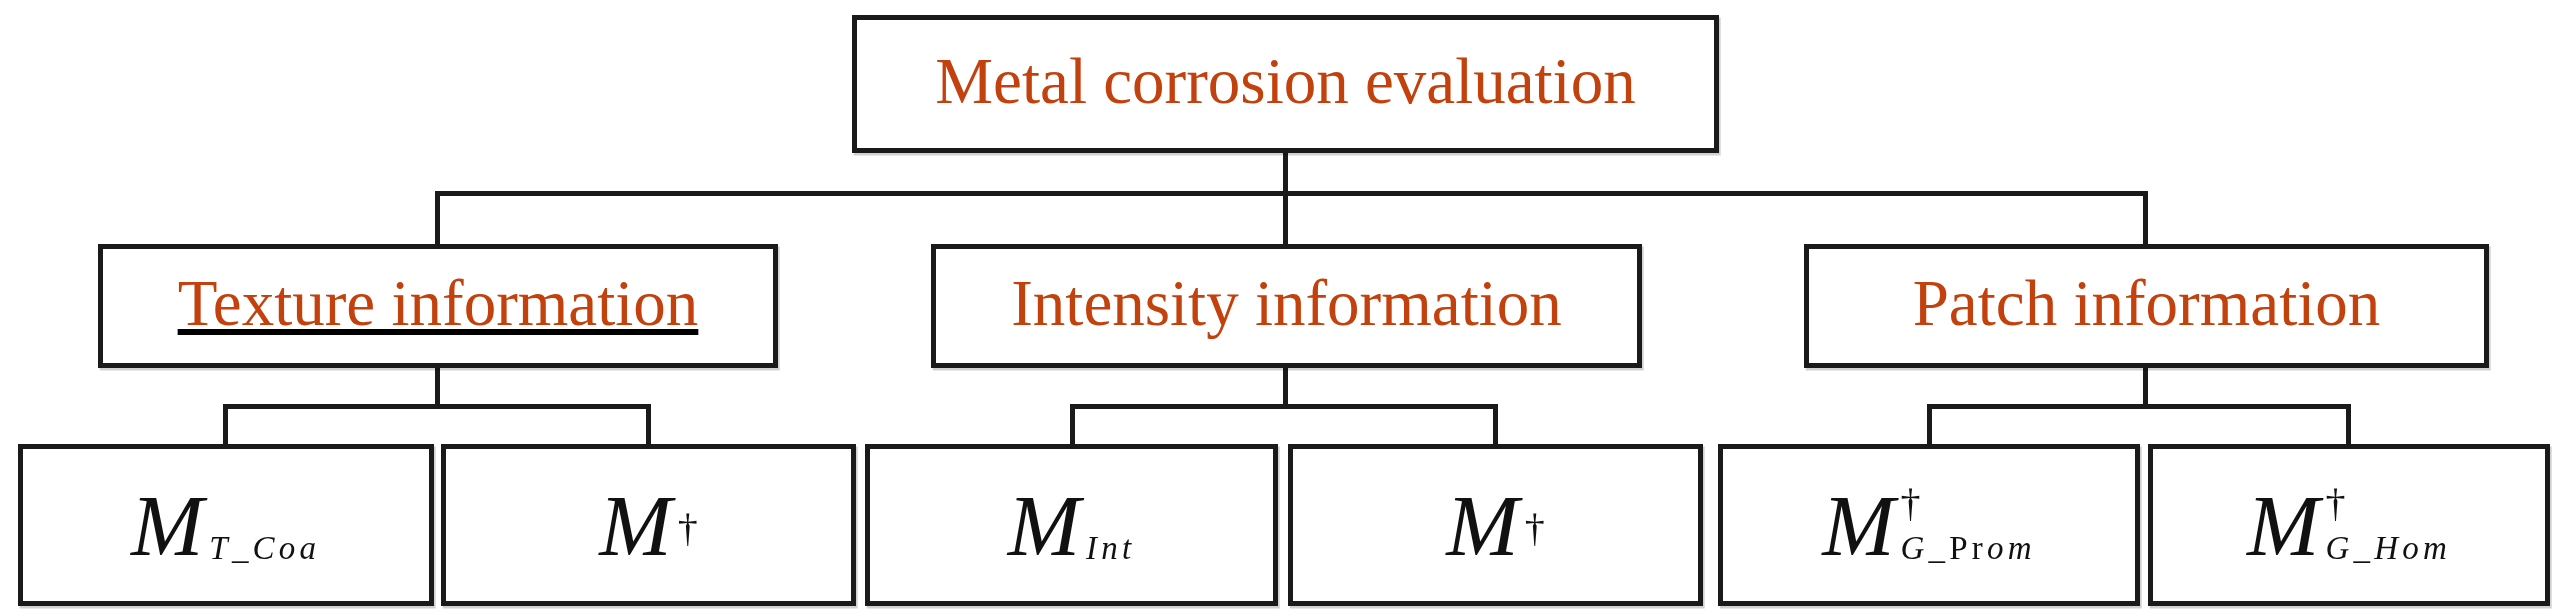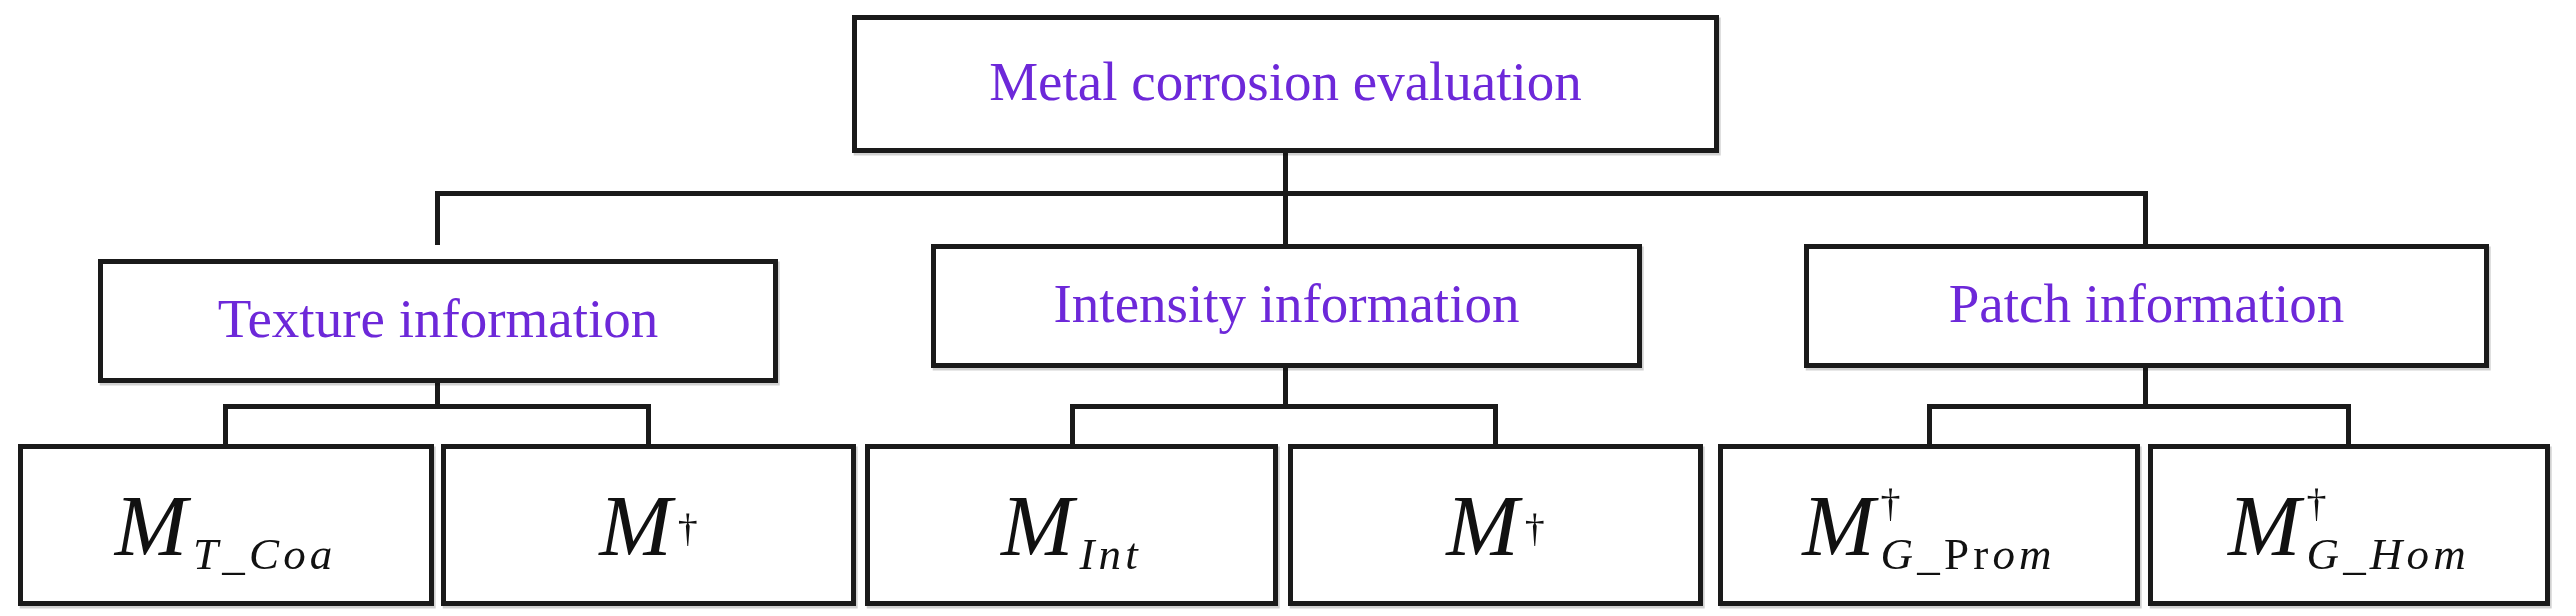--- a/index.html
+++ b/index.html
@@ -15,33 +15,33 @@
     position: absolute;
     background: #ffffff;
     border: 5px solid var(--line, #1a1a1a);
     box-sizing: border-box;
     display: flex;
     align-items: center;
     justify-content: center;
     box-shadow: 1.7px 2.5px 0 rgba(0,0,0,0.18);
   }
   .label {
-    font-size: 55px;
-    color: #6d28d9;
+    font-size: 65px;
+    color: #c2410c;
     white-space: nowrap;
     line-height: 1;
     padding-bottom: 5px;
   }
   .line {
     position: absolute;
     background: var(--line, #1a1a1a);
   }
   
   #root-box { left: 852px; top: 15px;  width: 867px; height: 138px; }
-  #g0 { left: 98px;  top: 259px; width: 680px; height: 124px; }
+  #g0 { left: 98px;  top: 244px; width: 680px; height: 124px; text-decoration: underline; }
   #g1 { left: 931px; top: 244px; width: 711px; height: 124px; }
   #g2 { left: 1804px; top: 244px; width: 685px; height: 124px; }
   #l0 { left: 17.6px;   top: 444px; width: 416px; height: 162px; }
   #l1 { left: 441px;  top: 444px; width: 415px; height: 162px; }
   #l2 { left: 865px; top: 444px; width: 413px; height: 162px; }
   #l3 { left: 1288px; top: 444px; width: 415px; height: 162px; }
   #l4 { left: 1718px; top: 444px; width: 422px; height: 162px; }
   #l5 { left: 2148px; top: 444px; width: 402px; height: 162px; }
   
   #c-root-v  { left: 1283px; top: 152px; width: 5px;    height: 44px; }
@@ -78,21 +78,21 @@
     align-items: flex-start;
     margin-left: 5.9px;
     transform: translateY(6.7px);
   }
   .m-sup {
     font-size: 40px;
     line-height: 1;
     height: 49px;
   }
   .m-sub {
-    font-size: 45px;
+    font-size: 33px;
     line-height: 1;
     height: 50px;
     font-style: italic;
     letter-spacing: 4.2px;
   }
 </style>
 </head>
 <body>
 
 <div id="canvas" style="--line: #1a1a1a;">

